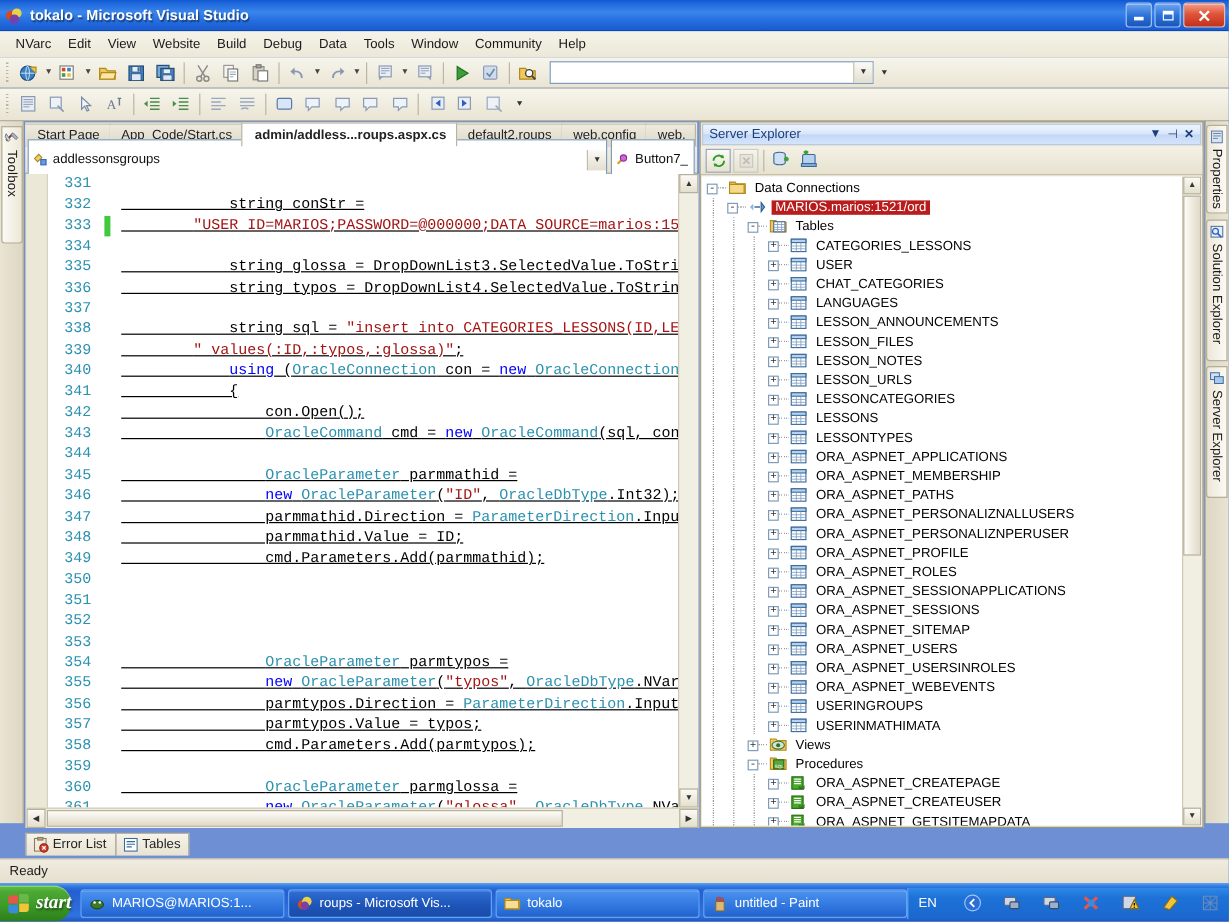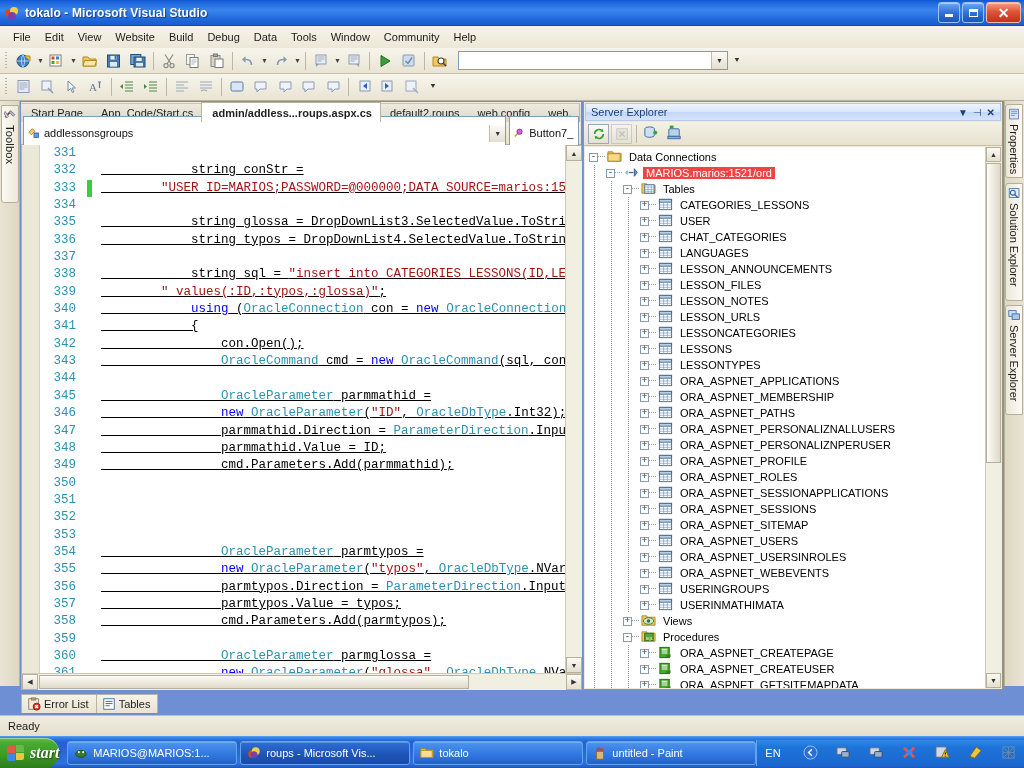--- a/index.html
+++ b/index.html
@@ -243,21 +243,21 @@
   .expander {
     width: 9px; height: 9px; border: 1px solid #7f9db9; background: #fff;
     display:flex; align-items:center; justify-content:center;
     font-size: 9px; line-height: 7px; color: #333; flex: none; font-family:"Liberation Mono",monospace;
   }
   .exp-dots { width:9px; height:16px; flex:none; position:relative; }
   .exp-dots::after { content:''; position:absolute; left:0; top:7px; width:8px; height:1px;
       background-image: repeating-linear-gradient(to right,#9a9a9a 0 1px, transparent 1px 2px); }
   .ticon { width: 16px; height: 16px; flex: none; margin-right: 3px; position: relative; }
   .tlabel { padding: 0 3px; }
-  .tlabel.sel { background: #ef4444; color: #fff; }
+  .tlabel.sel { background: #b91c1c; color: #fff; }
   .se-vscroll {
     position: absolute; right: 0; top: 0; width: 16px; bottom: 0;
     background: #f1efe2; border-left: 1px solid #cfc9b6;
   }
   .se-vscroll .up, .se-vscroll .dn {
     position:absolute; left:0; width:15px; height:15px;
     background: linear-gradient(to bottom,#fbfaf4,#e4dfcd); border:1px solid #b6b09c;
     display:flex; align-items:center; justify-content:center; font-size:7px; color:#333;
   }
   .se-vscroll .up { top:0; } .se-vscroll .dn { bottom:0; }
@@ -345,21 +345,21 @@
       <span class="winbtn">
           <span class="glyph-max"></span>
         </span>
       <span class="winbtn close">
           <span class="glyph-close">✕</span>
         </span>
     </span>
   </div>
 
   <div class="menubar" id="menubar">
-      <span class="menuitem">File</span>
+      <span class="menuitem">NVarc</span>
       <span class="menuitem">Edit</span>
       <span class="menuitem">View</span>
       <span class="menuitem">Website</span>
       <span class="menuitem">Build</span>
       <span class="menuitem">Debug</span>
       <span class="menuitem">Data</span>
       <span class="menuitem">Tools</span>
       <span class="menuitem">Window</span>
       <span class="menuitem">Community</span>
       <span class="menuitem">Help</span>

